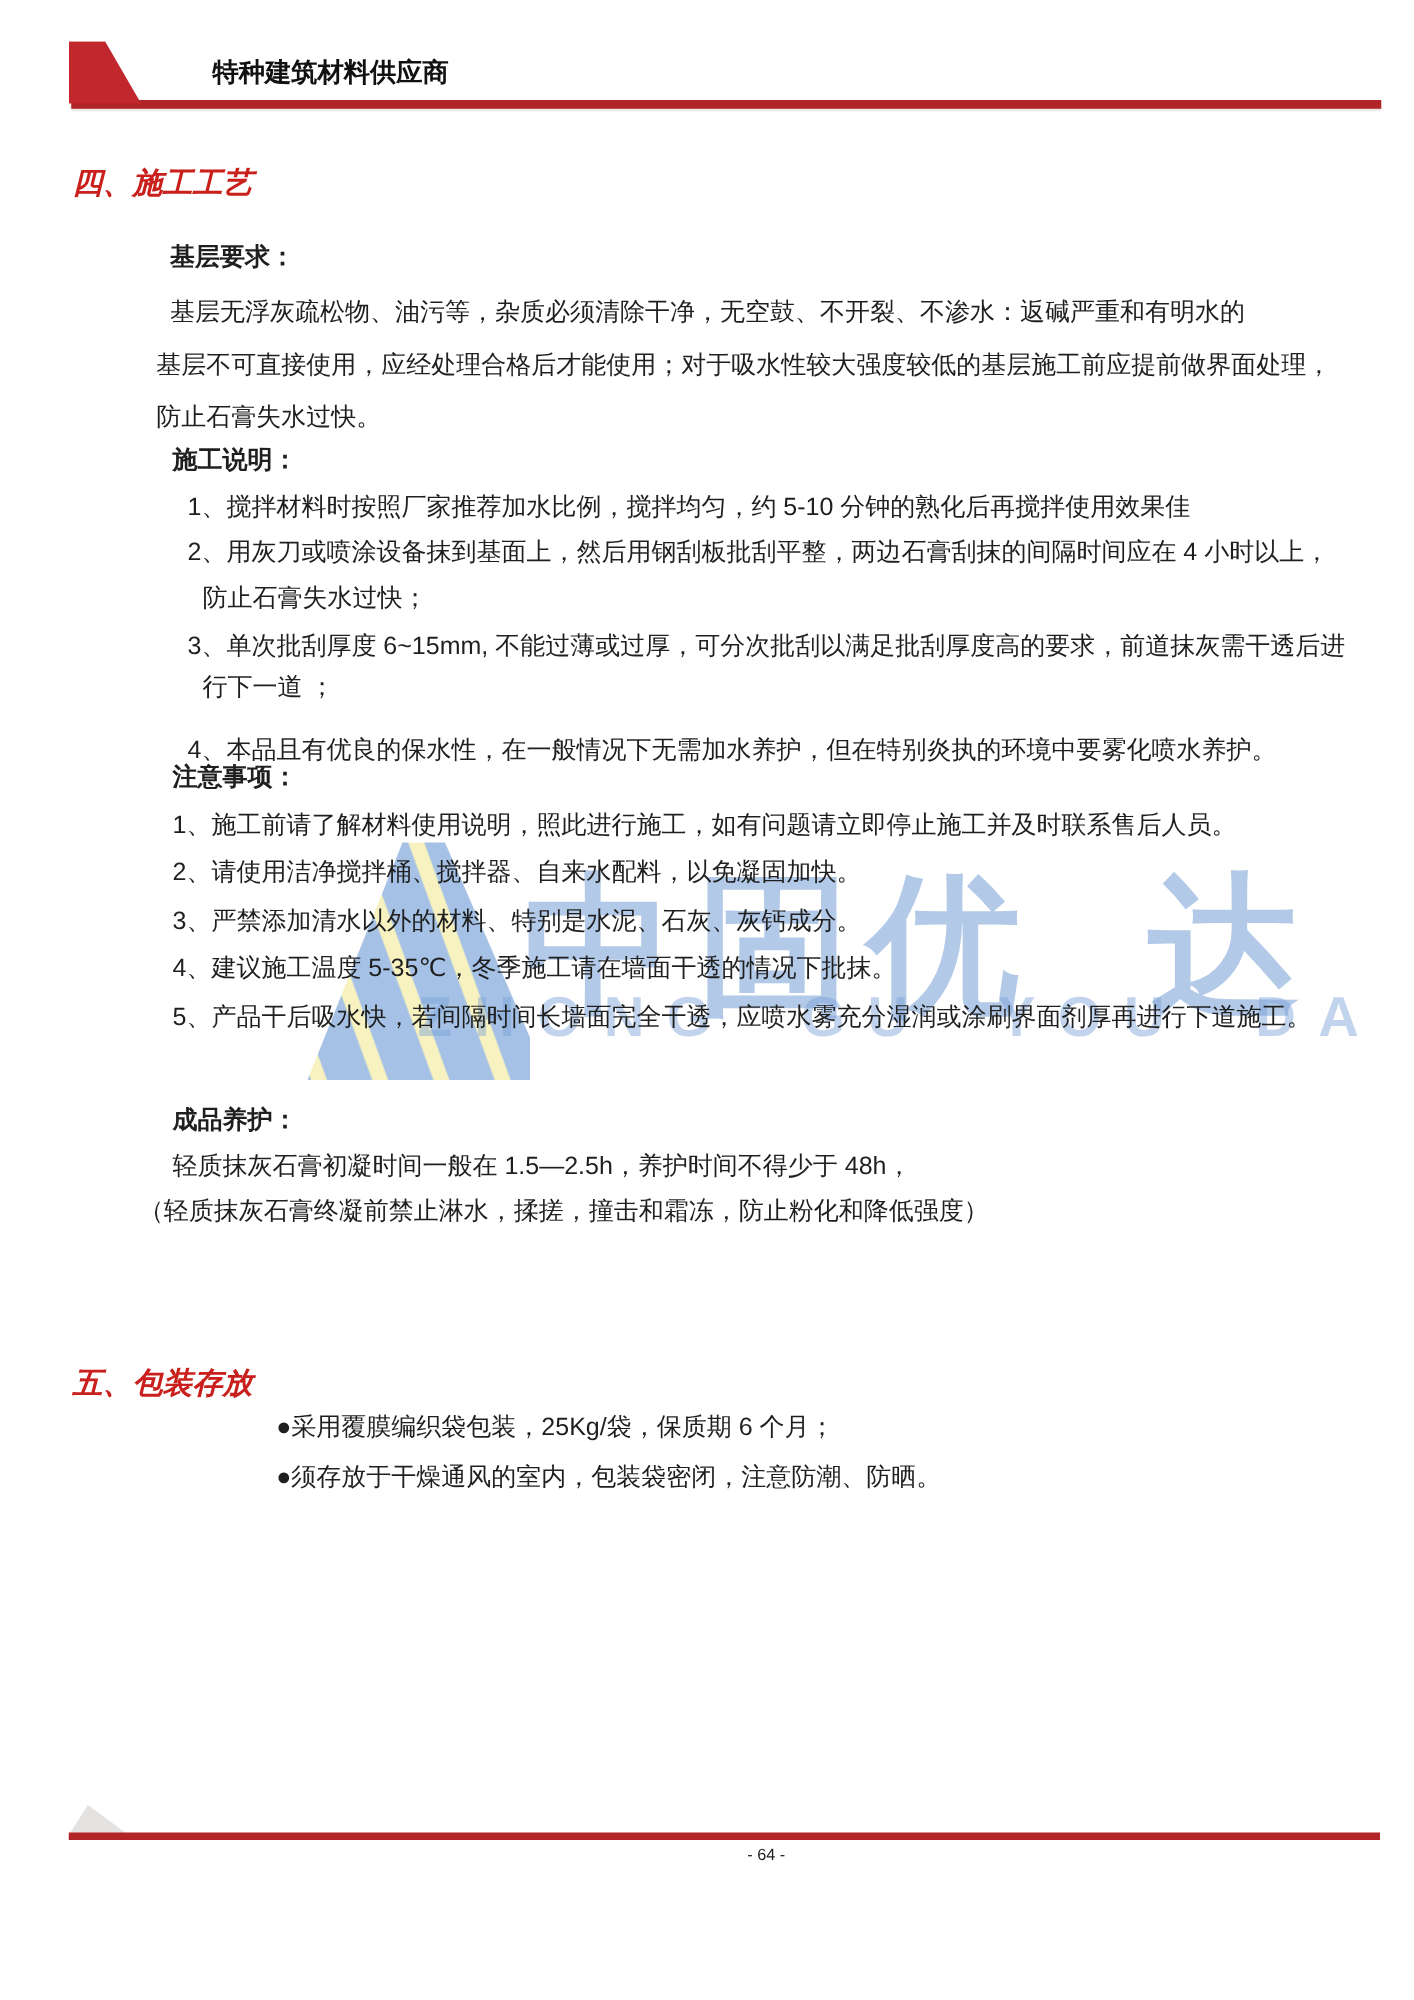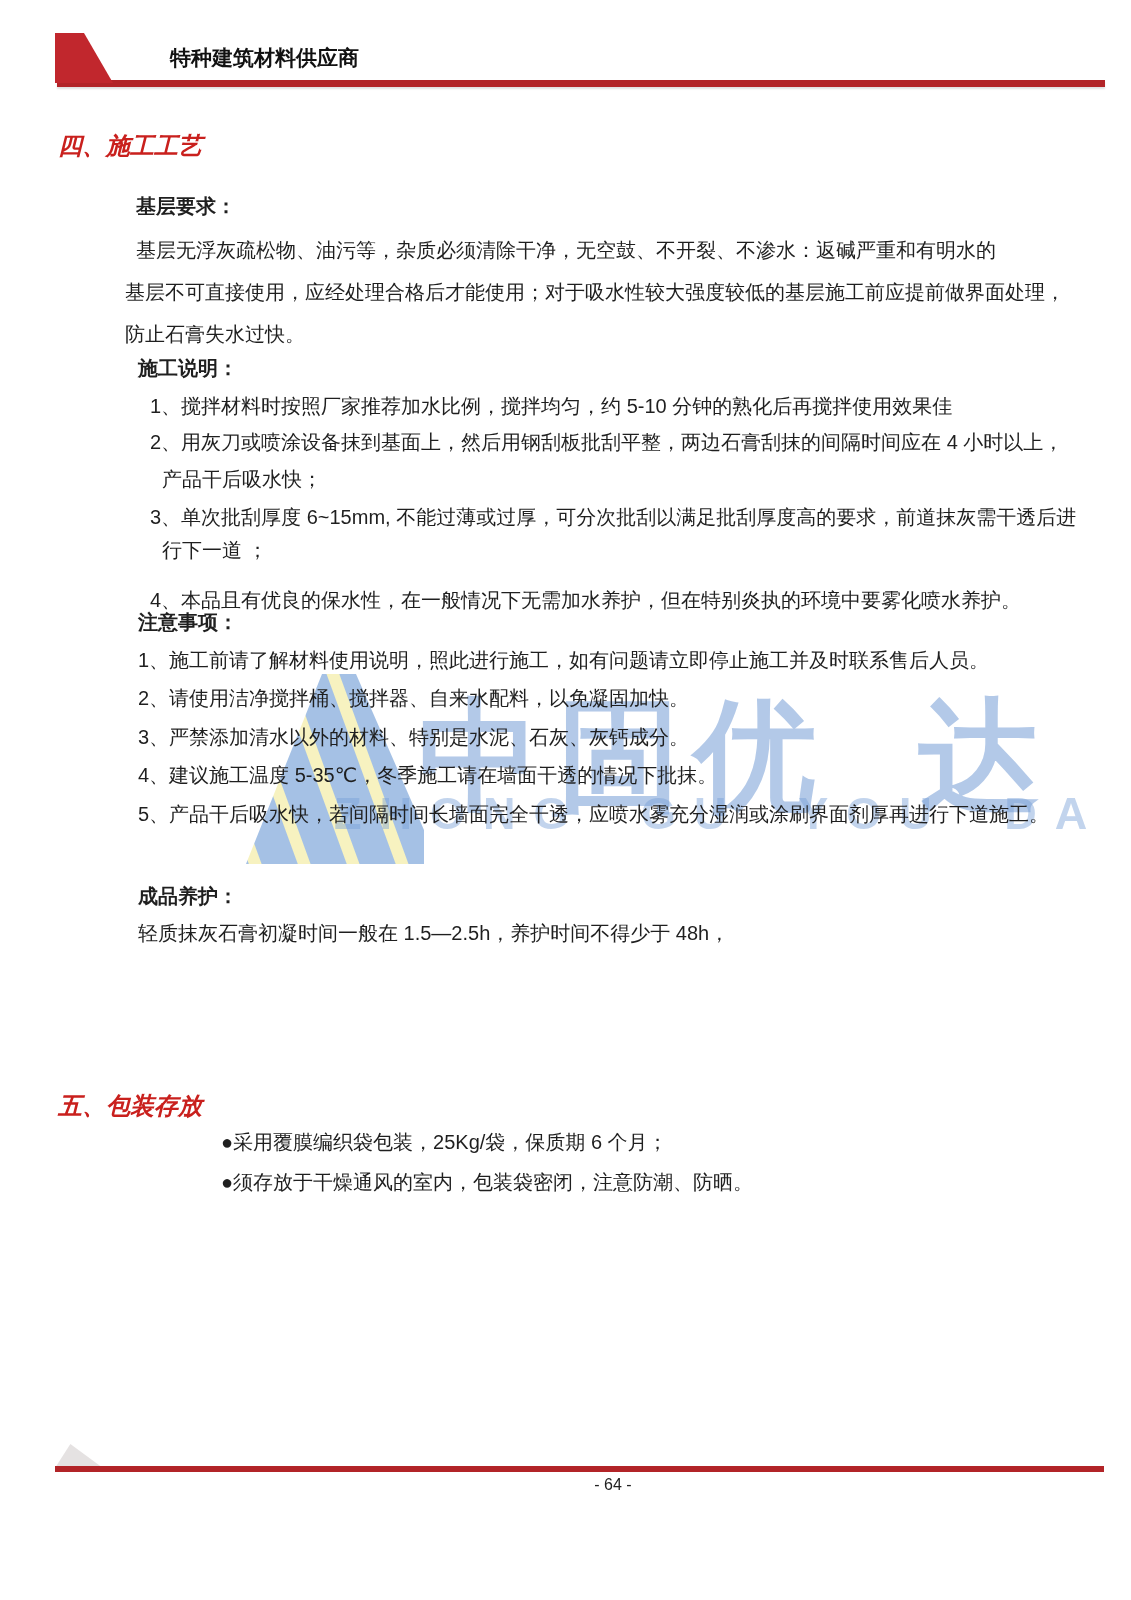--- a/index.html
+++ b/index.html
@@ -28,21 +28,21 @@
     box-shadow:0 2px 2px rgba(0,0,0,0.12);
   }
   .hdr-title{position:absolute;left:170px;top:44px;font-size:21px;font-weight:bold;color:#111;z-index:3;}
   
   .ftr-line{position:absolute;left:55px;right:27px;top:1466px;height:6px;background:#B22428;z-index:2;}
   .ftr-gray{
     position:absolute;left:55px;top:1444px;width:48px;height:24px;
     background:#DCD8D8;opacity:.75;
     clip-path:polygon(32% 0,100% 100%,0 100%);z-index:1;
   }
-  .ftr-page{position:absolute;left:558px;top:1476px;width:110px;text-align:center;font-size:16px;color:#222;z-index:2;}
+  .ftr-page{position:absolute;left:558px;top:1476px;width:110px;text-align:center;font-size:13px;color:#222;z-index:2;}
   
   .wm{position:absolute;inset:0;z-index:0;pointer-events:none;}
   .wm-logo{position:absolute;left:246px;top:672px;width:178px;height:192px;}
   .wm-char{position:absolute;top:695px;font-size:122px;line-height:1;font-weight:bold;
            color:rgba(97,143,207,0.48);}
   .wm-c0{left:418px}.wm-c1{left:558px}.wm-c2{left:694px}.wm-c3{left:918px}
   .wm-latin{position:absolute;left:334px;top:788px;font-size:45px;letter-spacing:18px;word-spacing:24px;
             color:rgba(120,160,215,0.45);font-weight:bold;}
 </style>
 </head>
@@ -74,34 +74,35 @@
   <div class="red-h" style="left:58px;top:130px;">四、施工工艺</div>
 
   <div class="t b" style="left:136px;top:194px;">基层要求：</div>
   <div class="t" style="left:125px;top:280px;">基层不可直接使用，应经处理合格后才能使用；对于吸水性较大强度较低的基层施工前应提前做界面处理，</div>
   <div class="t" style="left:136px;top:238px;">基层无浮灰疏松物、油污等，杂质必须清除干净，无空鼓、不开裂、不渗水：返碱严重和有明水的</div>
   <div class="t" style="left:125px;top:322px;">防止石膏失水过快。</div>
 
   <div class="t b" style="left:138px;top:356px;">施工说明：</div>
   <div class="t" style="left:150px;top:394px;">1、搅拌材料时按照厂家推荐加水比例，搅拌均匀，约 5-10 分钟的熟化后再搅拌使用效果佳</div>
   <div class="t" style="left:150px;top:430px;">2、用灰刀或喷涂设备抹到基面上，然后用钢刮板批刮平整，两边石膏刮抹的间隔时间应在 4 小时以上，</div>
-  <div class="t" style="left:162px;top:467px;">产品干后吸水快；</div>
+  <div class="t" style="left:162px;top:467px;">防止石膏失水过快；</div>
   <div class="t" style="left:150px;top:505px;">3、单次批刮厚度 6~15mm, 不能过薄或过厚，可分次批刮以满足批刮厚度高的要求，前道抹灰需干透后进</div>
   <div class="t" style="left:162px;top:538px;">行下一道 ；</div>
   <div class="t" style="left:150px;top:568px;margin-top:20px;">4、本品且有优良的保水性，在一般情况下无需加水养护，但在特别炎执的环境中要雾化喷水养护。</div>
 
   <div class="t b" style="left:138px;top:610px;">注意事项：</div>
   <div class="t" style="left:138px;top:648px;">1、施工前请了解材料使用说明，照此进行施工，如有问题请立即停止施工并及时联系售后人员。</div>
   <div class="t" style="left:138px;top:686px;">2、请使用洁净搅拌桶、搅拌器、自来水配料，以免凝固加快。</div>
   <div class="t" style="left:138px;top:725px;">3、严禁添加清水以外的材料、特别是水泥、石灰、灰钙成分。</div>
   <div class="t" style="left:138px;top:763px;">4、建议施工温度 5-35℃，冬季施工请在墙面干透的情况下批抹。</div>
   <div class="t" style="left:138px;top:802px;">5、产品干后吸水快，若间隔时间长墙面完全干透，应喷水雾充分湿润或涂刷界面剂厚再进行下道施工。</div>
 
   <div class="t b" style="left:138px;top:884px;">成品养护：</div>
   <div class="t" style="left:138px;top:921px;">轻质抹灰石膏初凝时间一般在 1.5—2.5h，养护时间不得少于 48h，</div>
+  <div class="t" style="left:111px;top:957px;">（轻质抹灰石膏终凝前禁止淋水，揉搓，撞击和霜冻，防止粉化和降低强度）</div>
 
   <div class="red-h" style="left:58px;top:1090px;">五、包装存放</div>
   <div class="t" style="left:221px;top:1130px;">●采用覆膜编织袋包装，25Kg/袋，保质期 6 个月；</div>
   <div class="t" style="left:221px;top:1170px;">●须存放于干燥通风的室内，包装袋密闭，注意防潮、防晒。</div>
 
   <div class="ftr-gray"></div>
   <div class="ftr-line"></div>
   <div class="ftr-page">- 64 -</div>
 
 </div>

